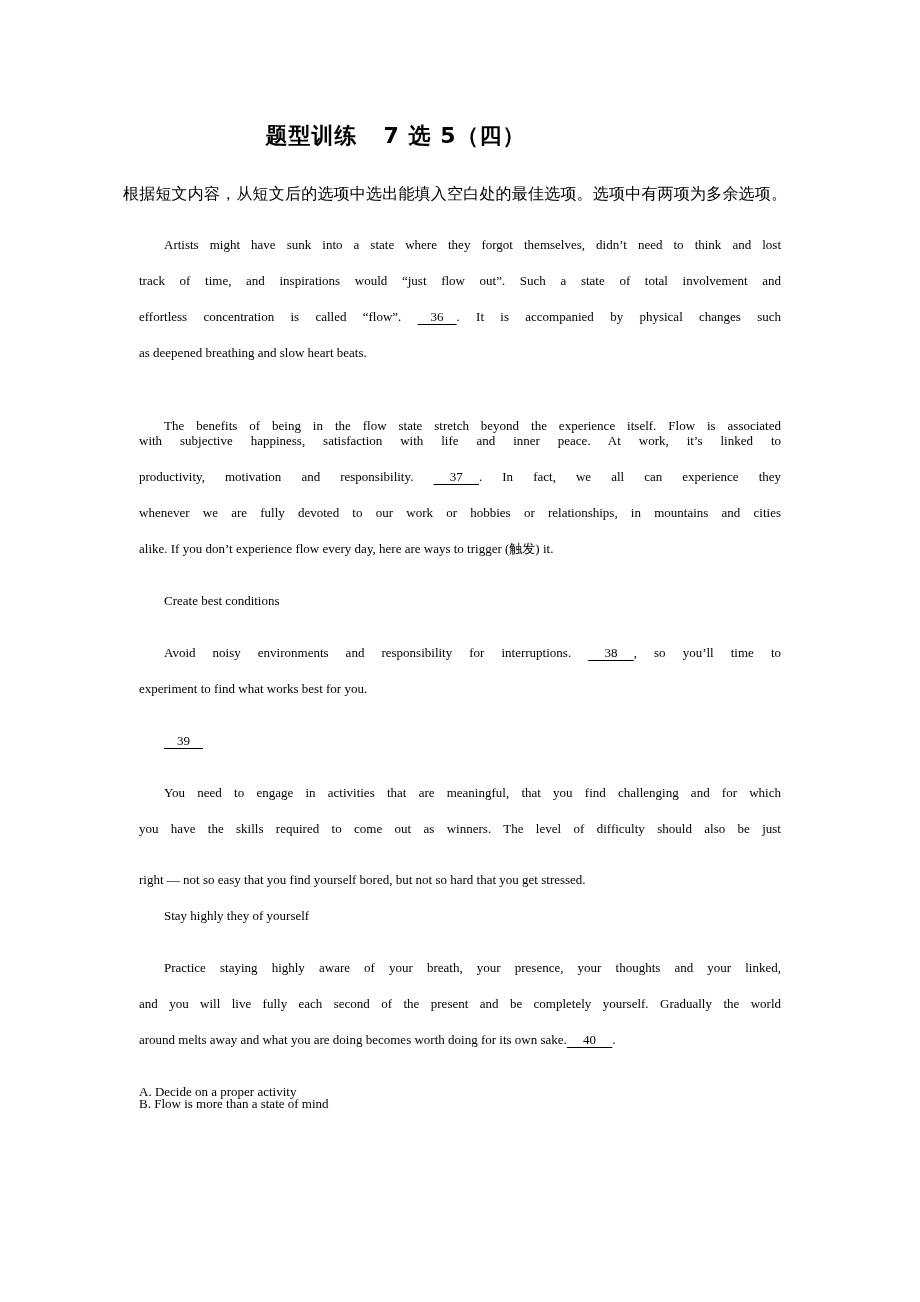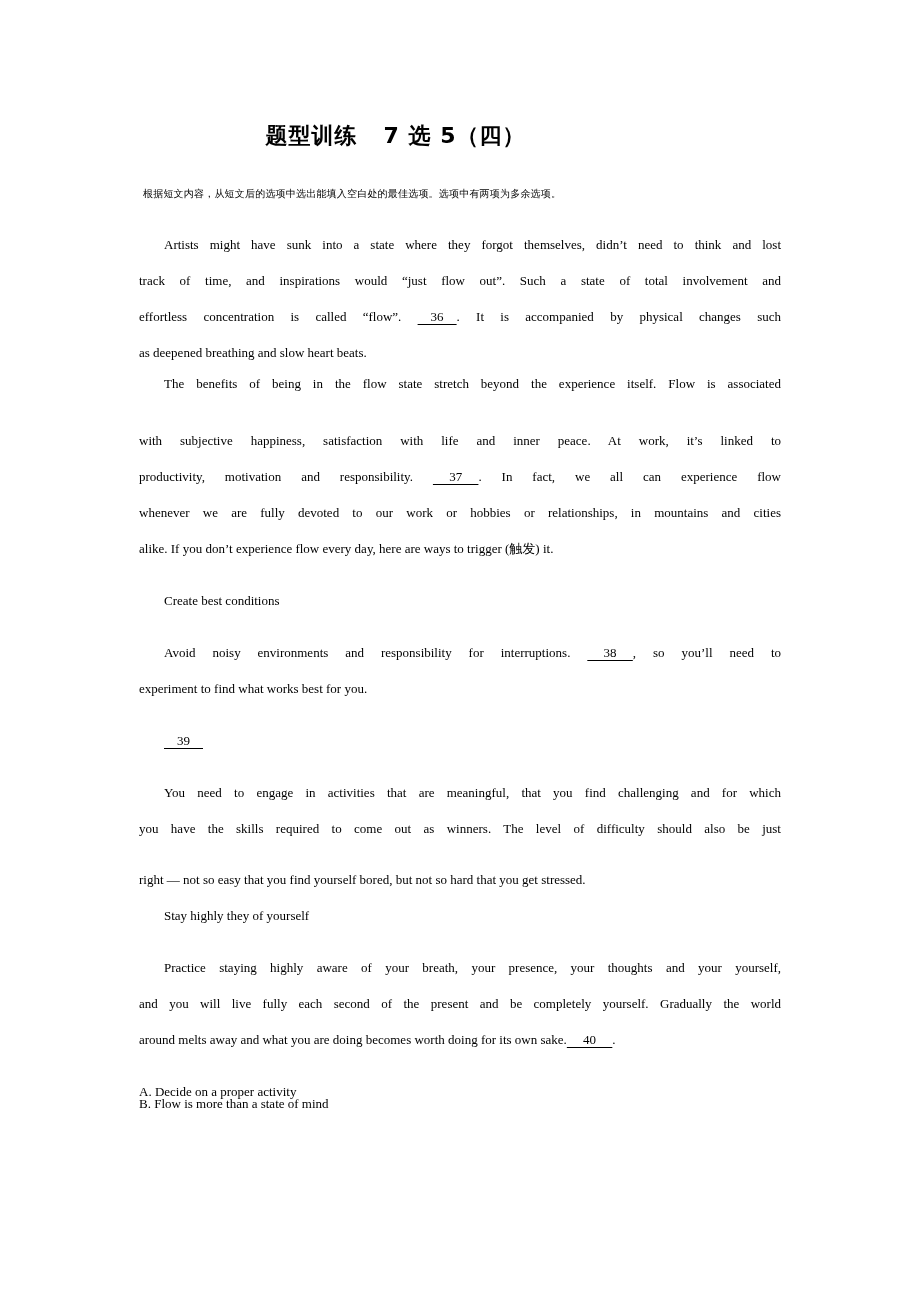--- a/index.html
+++ b/index.html
@@ -23,25 +23,25 @@
       text-align: center;
       font-family: "DejaVu Sans", "Liberation Sans", sans-serif;
       font-weight: bold;
       font-size: 22px;
       line-height: 32px;
       letter-spacing: 1px;
     }
     .title .gap { display: inline-block; width: 26px; }
     .instruction {
       position: absolute;
-      left: 143px;
+      left: 123px;
       top: 182px;
       width: 645px;
       font-family: "DejaVu Serif", "Liberation Serif", serif;
-      font-size: 10px;
+      font-size: 16px;
       line-height: 24px;
       white-space: nowrap;
       letter-spacing: 0.2px;
     }
     .line {
       position: absolute;
       left: 139px;
       width: 642px;
       font-size: 13px;
       line-height: 24px;
@@ -77,54 +77,54 @@
     <div class="line" style="top:269px;">track of time, and inspirations would “just flow out”. Such a state of total involvement and</div>
     <div class="line" style="top:305px;">
       <span>effortless concentration is called “flow”.</span>
       <span class="blank">    36    </span><span>. It is accompanied by physical changes such</span>
       
     </div>
     <div class="line last" style="top:341px;">as deepened breathing and slow heart beats.</div>
   </div>
 
   <div>
-    <div class="line indent" style="top:372px;">The benefits of being in the flow state stretch beyond the experience itself. Flow is associated</div>
+    <div class="line indent" style="top:414px;">The benefits of being in the flow state stretch beyond the experience itself. Flow is associated</div>
     <div class="line" style="top:429px;">with subjective happiness, satisfaction with life and inner peace. At work, it’s linked to</div>
     <div class="line" style="top:465px;">
       <span>productivity, motivation and responsibility.</span>
-      <span class="blank">     37     </span><span>. In fact, we all can experience flow</span>
+      <span class="blank">     37     </span><span>. In fact, we all can experience they</span>
     </div>
     <div class="line" style="top:501px;">whenever we are fully devoted to our work or hobbies or relationships, in mountains and cities</div>
     <div class="line last" style="top:537px;">alike. If you don’t experience flow every day, here are ways to trigger (触发) it.</div>
   </div>
 
   <div class="line indent free" style="top:589px;">Create best conditions</div>
 
   <div>
     <div class="line indent" style="top:641px;">
       <span>Avoid noisy environments and responsibility for interruptions.</span>
-      <span class="blank">     38     </span><span>, so you’ll need to</span>
+      <span class="blank">     38     </span><span>, so you’ll time to</span>
     </div>
     <div class="line last" style="top:677px;">experiment to find what works best for you.</div>
   </div>
 
   <div class="line indent free" style="top:729px;">
     <span class="blank">    39    </span>
   </div>
 
   <div>
     <div class="line indent" style="top:781px;">You need to engage in activities that are meaningful, that you find challenging and for which</div>
     <div class="line" style="top:817px;">you have the skills required to come out as winners. The level of difficulty should also be just</div>
     <div class="line last" style="top:853px;margin-top:15px;">right — not so easy that you find yourself bored, but not so hard that you get stressed.</div>
   </div>
 
   <div class="line indent free" style="top:904px;">Stay highly they of yourself</div>
 
   <div>
-    <div class="line indent" style="top:956px;">Practice staying highly aware of your breath, your presence, your thoughts and your yourself,</div>
+    <div class="line indent" style="top:956px;">Practice staying highly aware of your breath, your presence, your thoughts and your linked,</div>
     <div class="line" style="top:992px;">and you will live fully each second of the present and be completely yourself. Gradually the world</div>
     <div class="line last" style="top:1028px;">
       <span>around melts away and what you are doing becomes worth doing for its own sake.</span><span class="blank">     40     </span><span>.</span>
     </div>
   </div>
 
   <div>
     <div class="line free" style="top:1080px;">A. Decide on a proper activity</div>
     <div class="line free" style="top:1092px;">B. Flow is more than a state of mind</div>
   </div>

